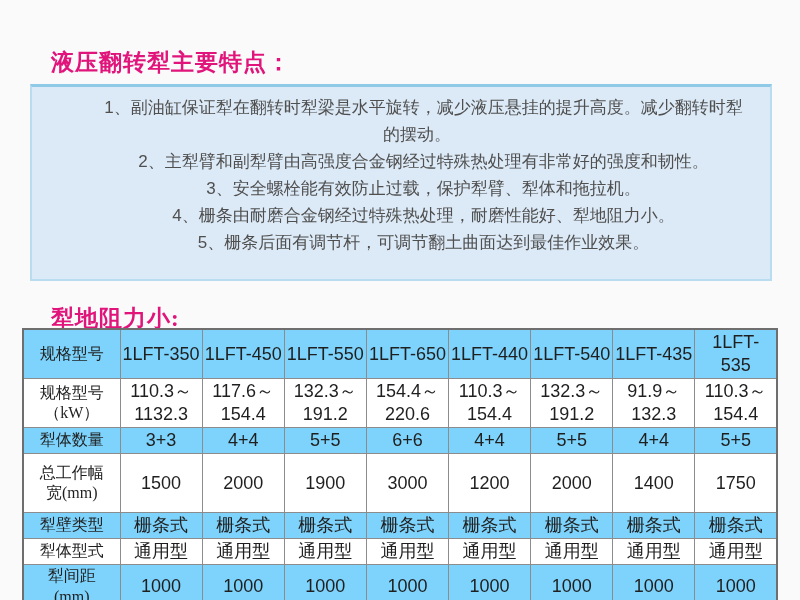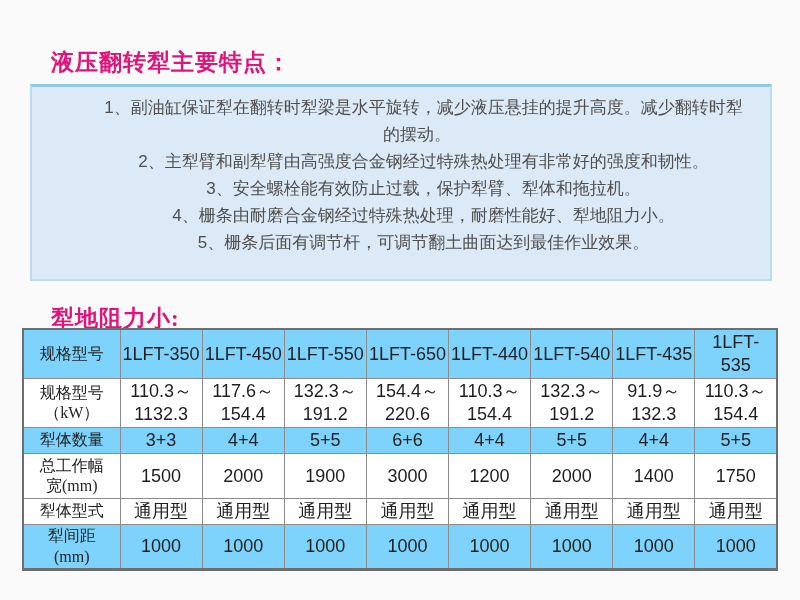--- a/index.html
+++ b/index.html
@@ -68,21 +68,21 @@
     font-size: 16px;
   }
   table.specs td, table.specs th.model {
     font-family: "Liberation Sans", "DejaVu Sans", sans-serif;
     font-size: 18px;
   }
   tr.alt { background: #7dd3fc; }
   tr.r0 { height: 33px; }
   tr.r1 { height: 48px; }
   tr.r2 { height: 26px; }
-  tr.r3 { height: 45px; }
+  tr.r3 { height: 59px; }
   tr.r4 { height: 25px; }
   tr.r5 { height: 20px; }
   tr.r6 { height: 43px; }
 </style>
 </head>
 <body>
 
 <h2 class="heading" id="features-heading">液压翻转犁主要特点：</h2>
 
 <div class="feature-box">
@@ -157,20 +157,31 @@
 宽(mm)</th>
       <td>1500</td>
       <td>2000</td>
       <td>1900</td>
       <td>3000</td>
       <td>1200</td>
       <td>2000</td>
       <td>1400</td>
       <td>1750</td>
     </tr>
+    <tr class="r4 alt">
+      <th class="row-label">犁壁类型</th>
+      <td>栅条式</td>
+      <td>栅条式</td>
+      <td>栅条式</td>
+      <td>栅条式</td>
+      <td>栅条式</td>
+      <td>栅条式</td>
+      <td>栅条式</td>
+      <td>栅条式</td>
+    </tr>
     <tr class="r5">
       <th class="row-label">犁体型式</th>
       <td>通用型</td>
       <td>通用型</td>
       <td>通用型</td>
       <td>通用型</td>
       <td>通用型</td>
       <td>通用型</td>
       <td>通用型</td>
       <td>通用型</td>

